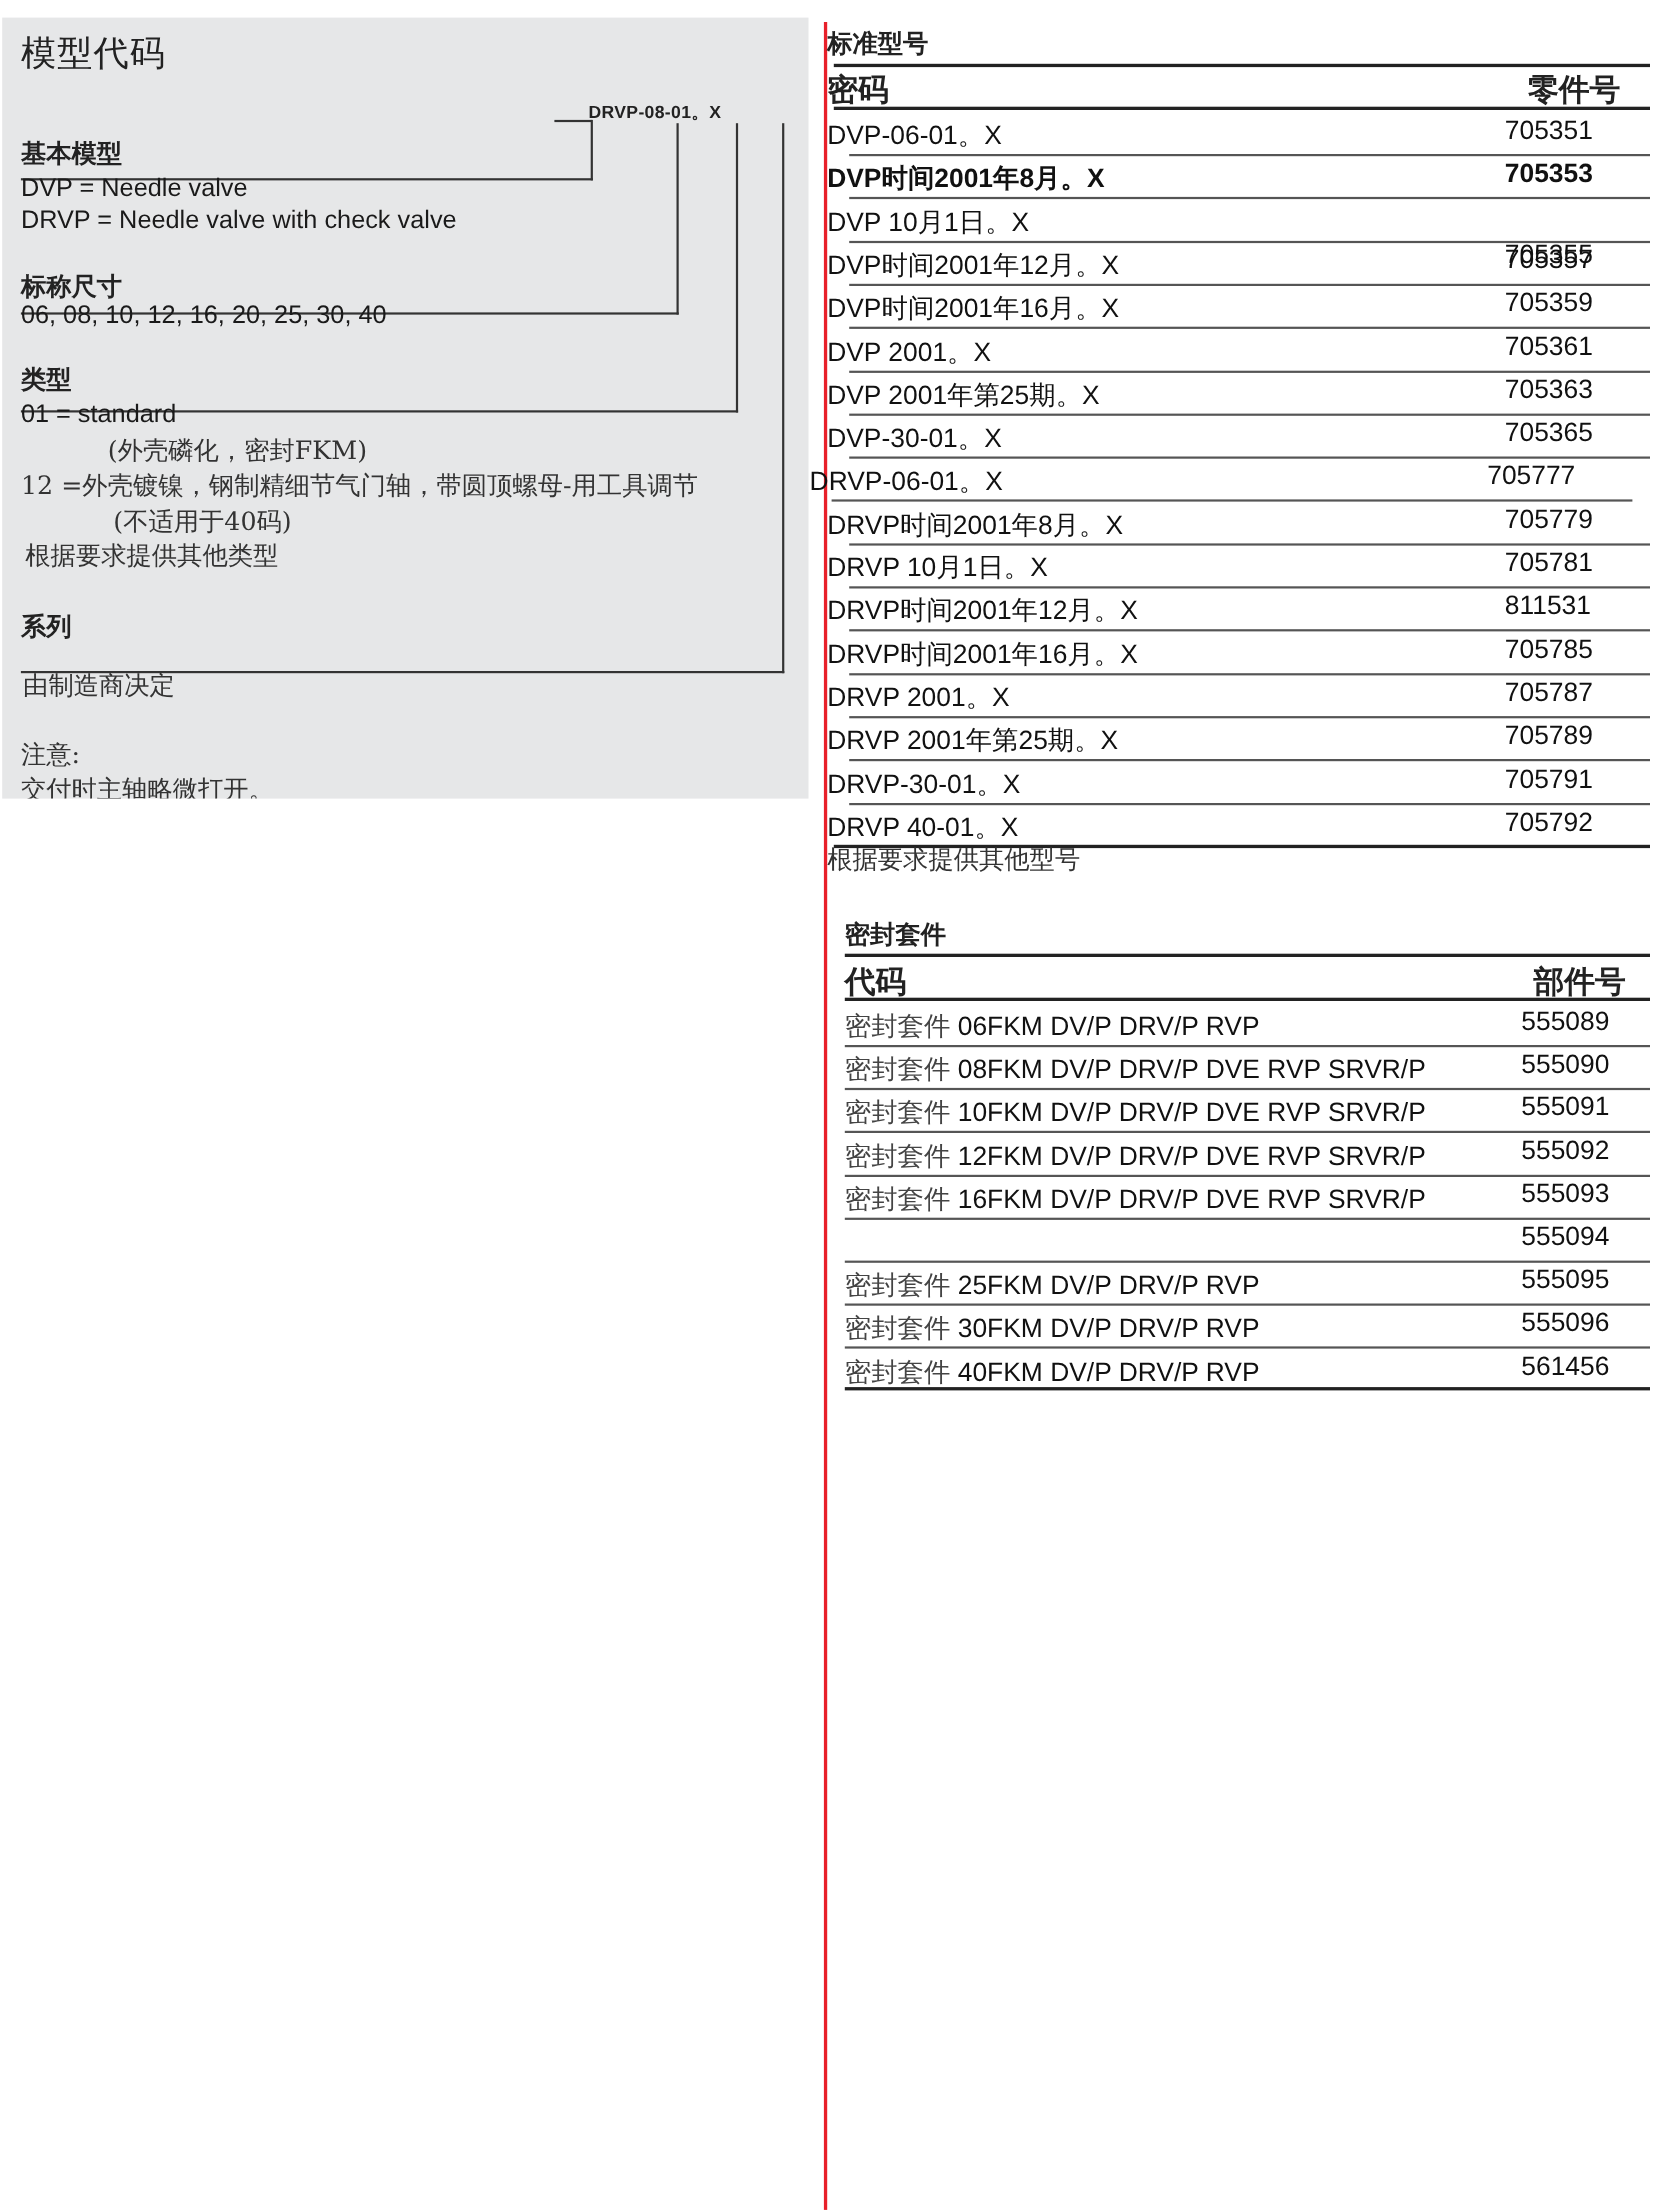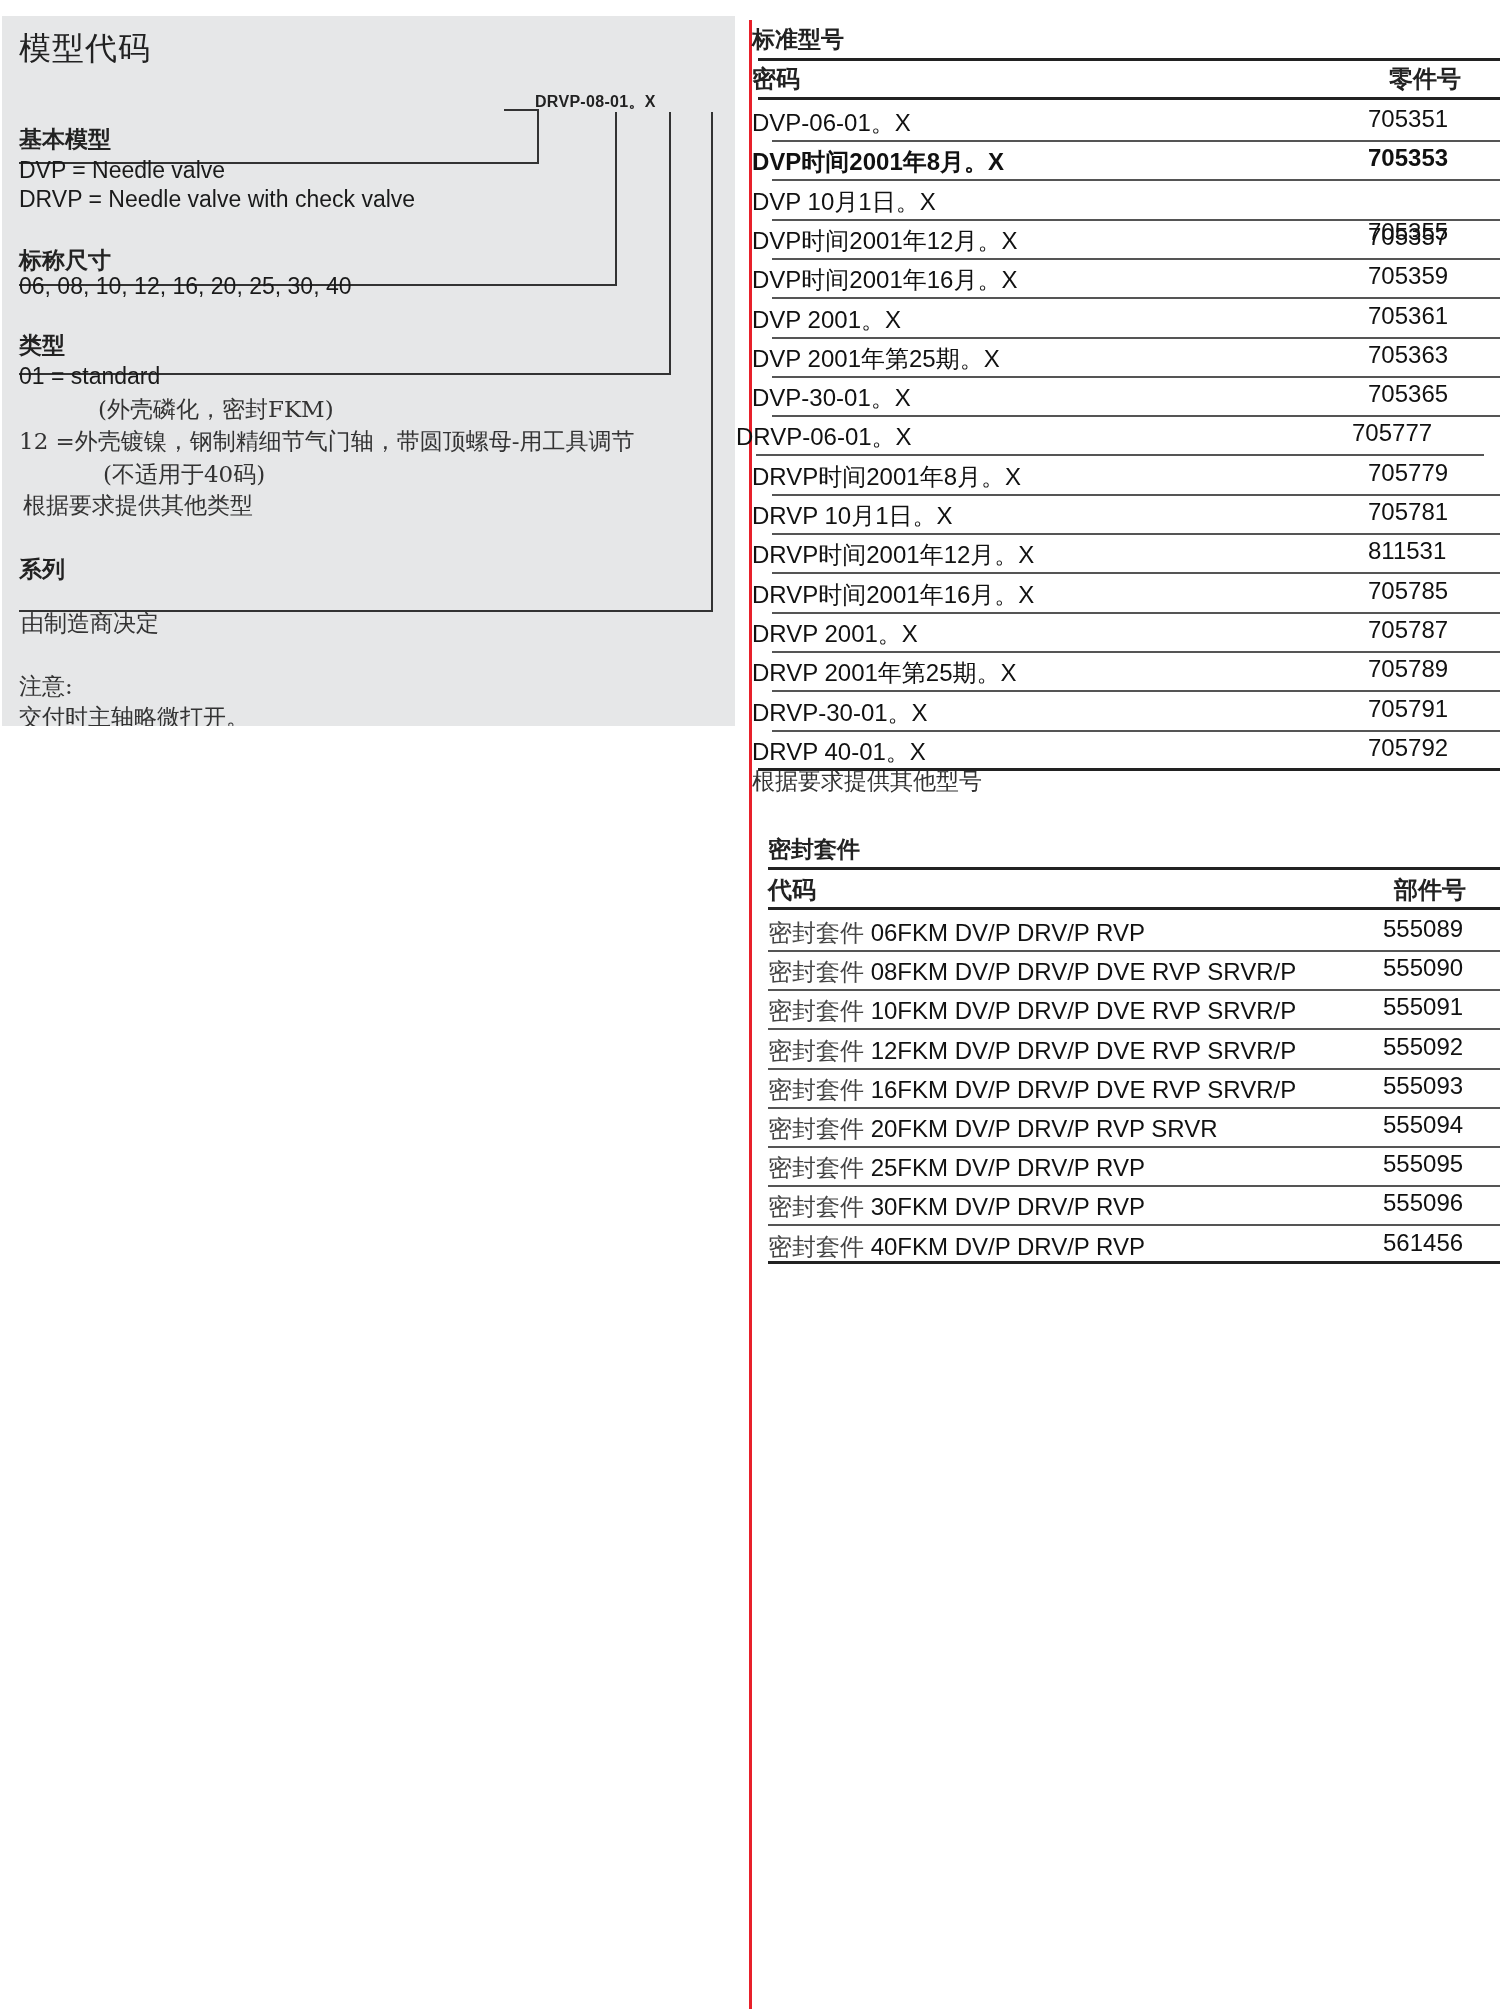--- a/index.html
+++ b/index.html
@@ -20,21 +20,21 @@
     
     .red-divider { position:absolute; left:749px; top:20px; width:3px; height:1989px; background:#e8202a; }
 
     
     .tbl-title { position:absolute; font-size:23px; font-weight:bold; color:#222; }
     .rule { position:absolute; background:#222; }
     .row { position:absolute; height:39px; }
     .row .c1 { position:absolute; left:0; top:6px; font-size:24px; white-space:nowrap; color:#111; }
     .row .c2 { position:absolute; top:4px; font-size:24px; white-space:nowrap; color:#111; }
     .row .sep { position:absolute; left:20px; right:0; bottom:-2px; height:2px; background:#555; }
-    .hdr { position:absolute; font-size:24px; font-weight:bold; color:#222; }
+    .hdr { position:absolute; font-size:28px; font-weight:bold; color:#222; }
     .note { position:absolute; font-size:23px; font-family:"DejaVu Serif", serif; color:#333; white-space:nowrap; }
     .kit-prefix { font-family:"DejaVu Serif", serif; color:#444; }
   </style>
 </head>
 <body>
 
 <div class="panel">
   <div class="title">模型代码</div>
 
   <div class="code-str">DRVP-08-01。X</div>
@@ -198,21 +198,20 @@
       <span class="c1"><span class="kit-prefix">密封套件</span><span> 12FKM DV/P DRV/P DVE RVP SRVR/P</span></span>
       <span class="c2" style="left:615px;">555092</span>
       <span class="sep" style="left:0;"></span>
     </div>
     <div class="row" style="left: 768px; width: 732px; top: 1067.8px;">
       <span class="c1"><span class="kit-prefix">密封套件</span><span> 16FKM DV/P DRV/P DVE RVP SRVR/P</span></span>
       <span class="c2" style="left:615px;">555093</span>
       <span class="sep" style="left:0;"></span>
     </div>
     <div class="row" style="left: 768px; width: 732px; top: 1107px;">
-      <span class="c1"><span class="kit-prefix">密封套件</span><span> 20FKM DV/P DRV/P RVP SRVR</span></span>
       <span class="c2" style="left:615px;">555094</span>
       <span class="sep" style="left:0;"></span>
     </div>
     <div class="row" style="left: 768px; width: 732px; top: 1146.2px;">
       <span class="c1"><span class="kit-prefix">密封套件</span><span> 25FKM DV/P DRV/P RVP</span></span>
       <span class="c2" style="left:615px;">555095</span>
       <span class="sep" style="left:0;"></span>
     </div>
     <div class="row" style="left: 768px; width: 732px; top: 1185.4px;">
       <span class="c1"><span class="kit-prefix">密封套件</span><span> 30FKM DV/P DRV/P RVP</span></span>

